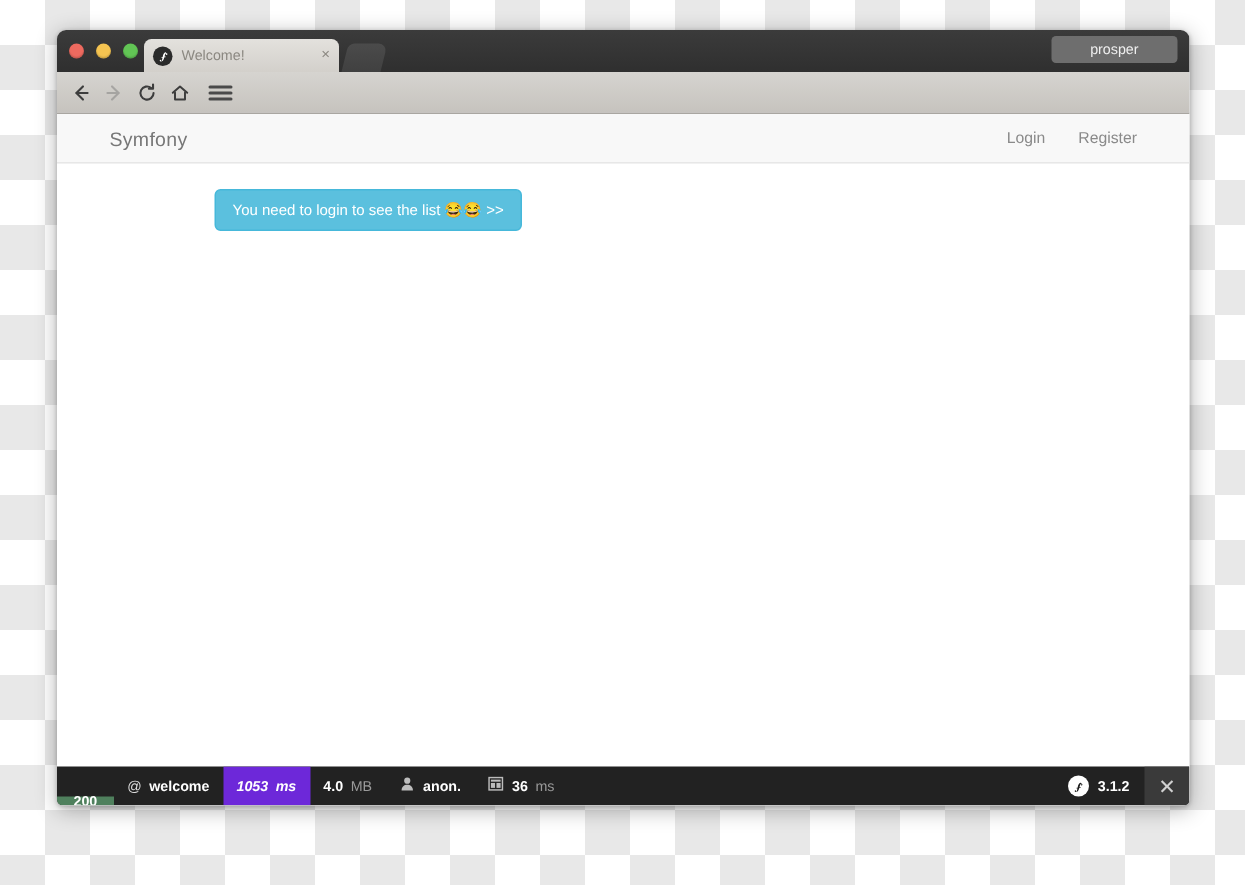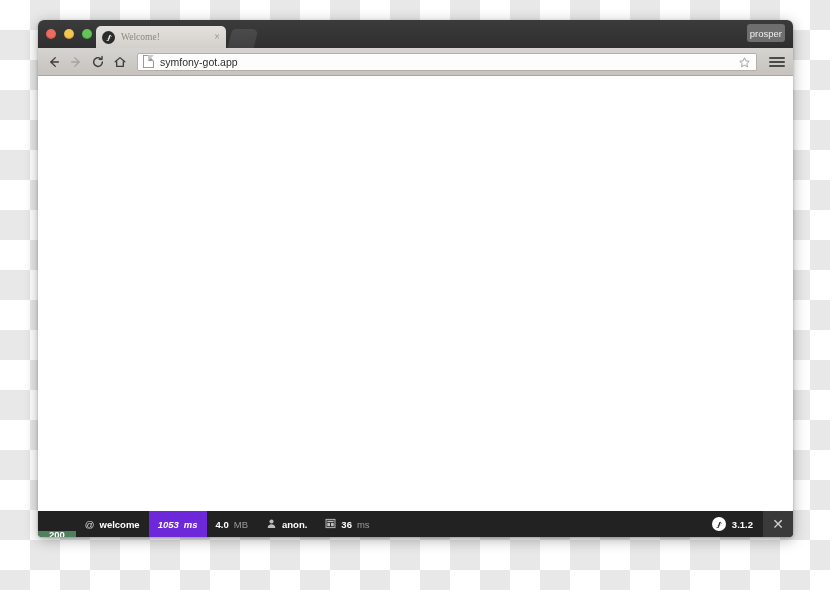--- a/index.html
+++ b/index.html
@@ -65,21 +65,20 @@
     left: 58px;
     top: 6px;
     width: 130px;
     height: 22px;
     background: linear-gradient(#e3e1dd, #d3d0cb);
     border-radius: 5px 5px 0 0;
     display: flex;
     align-items: center;
     padding: 0 6px;
     box-sizing: border-box;
-    font-family: Liberation Serif, serif;
   }
   .tab-favicon {
     width: 13px;
     height: 13px;
     border-radius: 50%;
     background: #2b2b2b;
     flex: none;
     margin-right: 6px;
     position: relative;
     display: flex;
@@ -111,21 +110,21 @@
     height: 19px;
     background: linear-gradient(#4b4b4b, #404040);
     border-radius: 4px 6px 0 0;
     transform: skewX(-14deg);
   }
   .profile-chip {
     position: absolute;
     right: 8px;
     top: 4px;
     height: 18px;
-    padding: 0 3px;
+    padding: 0 26px;
     background: #6e6e6e;
     border-radius: 3px;
     display: flex;
     align-items: center;
     font-size: 9.5px;
     color: #efefef;
     cursor: pointer;
   }
 
   
@@ -391,42 +390,45 @@
         <path d="M12.6 1.6 L12.6 4.8 L9.4 4.8" fill="none" stroke="#3d3d3d" stroke-width="1.6" stroke-linecap="round" stroke-linejoin="round"></path>
       </svg>
     </div>
     <div class="nav-icon">
       <svg width="14" height="14" viewBox="0 0 16 16" aria-hidden="true">
         <path d="M2.5 7.8 L8 3 L13.5 7.8" fill="none" stroke="#3d3d3d" stroke-width="1.5" stroke-linecap="round" stroke-linejoin="round"></path>
         <path d="M4.2 7.6 V13 H11.8 V7.6" fill="none" stroke="#3d3d3d" stroke-width="1.5" stroke-linecap="round" stroke-linejoin="round"></path>
       </svg>
     </div>
 
-    <div class="urlbar">
-      <span class="page-icon"></span>
-      <span class="url-text" title="Search or type URL">symfony-got.app</span>
-      <span class="star-icon">
-        <svg width="13" height="13" viewBox="0 0 16 16" aria-hidden="true">
-          <path d="M8 2.2 L9.8 6 L13.8 6.5 L10.9 9.3 L11.7 13.3 L8 11.3 L4.3 13.3 L5.1 9.3 L2.2 6.5 L6.2 6z" fill="none" stroke="#9b9b9b" stroke-width="1.1" stroke-linejoin="round"></path>
-        </svg>
-      </span>
-    </div>
 
     <div class="menu-btn">
       <span></span>
         <span></span>
         <span></span>
     </div>
   </div>
 
   <div class="viewport">
 
+    <div class="site-header">
+      <div class="brand">Symfony</div>
+      <div class="site-nav">
+        <a>Login</a>
+        <a>Register</a>
+      </div>
+    </div>
 
     <div class="page-body">
       <div class="content-wrap">
+        <div class="btn-info">
+          <span>You need to login to see the list</span>
+          <span class="emoji">😂😂</span>
+          <span>&gt;&gt;</span>
+        </div>
       </div>
     </div>
 
     <div class="wdt">
       <div class="wdt-block status">200</div>
 
       <div class="wdt-block">
         <span>@</span>
         <span class="wdt-label">welcome</span>
       </div>

